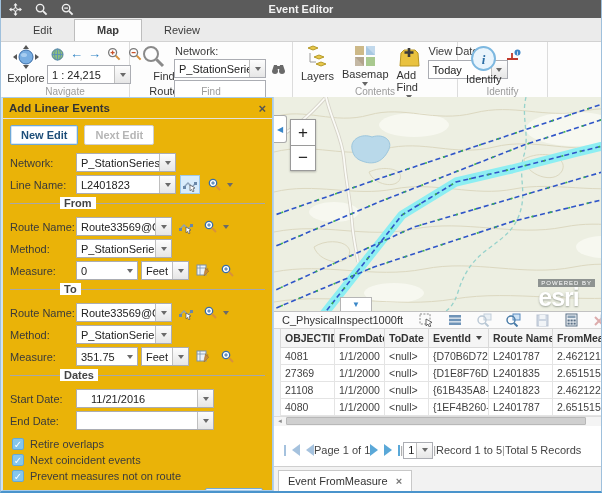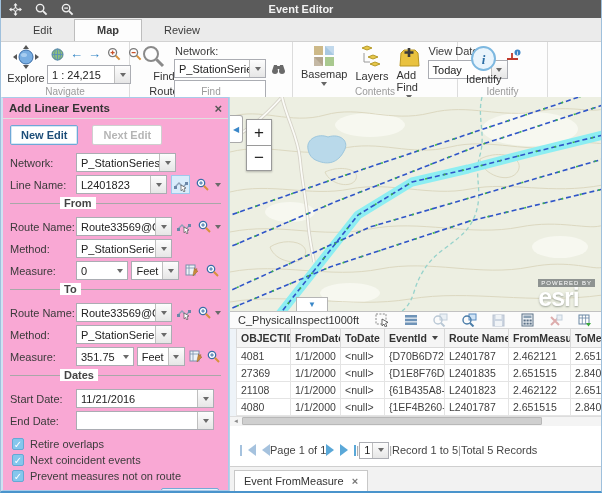--- a/index.html
+++ b/index.html
@@ -38,26 +38,26 @@
   .combo .combo-btn { width:16px; align-self:stretch; background:linear-gradient(#fdfdfd,#e6e6e6); border-left:1px solid #bfbfbf;
                       display:flex; align-items:center; justify-content:center; }
   .tri { width:0; height:0; border:3px solid transparent; border-top:4px solid #6a6a6a; margin-top:3px; }
   .combo.plainarrow .combo-btn { background:none; border-left:none; width:14px; }
   .inputbox { display:inline-block; background:#fff; border:1px solid #abadb3; height:18px; vertical-align:middle; }
 
   
   .main { position:absolute; top:97px; left:0; right:0; bottom:0; display:flex; }
 
   
-  .left-panel { width:228px; background:#f9a8d4; border:1px solid #a9cbe9; border-left:2px solid #cfe2f2; display:flex; flex-direction:column; overflow:hidden; }
+  .left-panel { width:272px; background:#eab308; border:1px solid #a9cbe9; border-left:2px solid #cfe2f2; display:flex; flex-direction:column; overflow:hidden; }
   .lp-header { height:21px; display:flex; align-items:center; padding:0 6px; border-bottom:1px solid #e0e0e0; }
   .lp-title { font-weight:bold; color:#333; font-size:11.5px; flex:1; }
   .lp-close { color:#555; font-size:13px; font-weight:bold; cursor:default; }
   .lp-body { flex:1; padding:6px 7px 4px 7px; overflow:hidden; }
-  .btnrow { display:flex; gap:14px; margin-bottom:8px; }
+  .btnrow { display:flex; gap:6px; margin-bottom:8px; }
   .pbtn-edit { padding:3px 10px; border:1px solid #6fa8d6; background:#fff; color:#1d4e79; font-weight:bold; border-radius:2px; box-shadow:0 0 0 1px #d6e8f7 inset; }
   .pbtn-edit.disabled { border-color:#cfcfcf; color:#b5b5b5; font-weight:bold; box-shadow:none; }
   .frow { display:flex; align-items:center; height:19px; margin-bottom:3px; }
   .flabel { width:66px; flex:none; color:#3a3a3a; }
   .iconbtn { display:inline-flex; align-items:center; justify-content:center; width:20px; height:19px; margin-left:4px; }
   .iconbtn.hl { background:#d9ecfb; border:1px solid #9ec9ec; }
   .fieldset { border-top:1px solid #a8a8a8; margin:9px 0 6px 0; position:relative; height:8px; }
   .fieldset .legend { position:absolute; top:-7px; left:10px; background:#fff; padding:0 4px; color:#444; font-weight:bold;margin-left:40px; }
   .cbrow { display:flex; align-items:center; height:15px; margin:1px 0; }
   .cbox { width:12px; height:12px; background:#85c6ed; border:1px solid #65a8d4; color:#fff; font-size:10px; line-height:11px;
@@ -234,41 +234,41 @@
         </div>
         <div class="inputbox" style="width:92px; margin-top:2px;">
           <span></span>
         </div>
       </div>
       <div class="rgroup-label">Find</div>
     </div>
 
     <div class="rgroup" style="width:165px;">
       <div class="rbtn">
+        <svg width="24" height="24" viewBox="0 0 24 24">
+          <path d="M4 8v9h6" fill="none" stroke="#9a9a9a"></path>
+          <path d="M2 3l5-2 5 2-5 2z" fill="#e8c84a" stroke="#b59a2a"></path>
+          <path d="M8 12l5-2 5 2-5 2z" fill="#e8c84a" stroke="#b59a2a"></path>
+          <path d="M10 19l5-2 5 2-5 2z" fill="#e8c84a" stroke="#b59a2a"></path>
+        </svg>
+        <span>Layers</span>
+      </div>
+      <div class="rbtn">
         <svg width="22" height="22" viewBox="0 0 22 22">
           <rect x="1" y="1" width="9" height="9" fill="#cdb988"></rect>
             <rect x="12" y="1" width="9" height="9" fill="#a8c8e2"></rect>
           <rect x="1" y="12" width="9" height="9" fill="#b3a58e"></rect>
             <rect x="12" y="12" width="9" height="9" fill="#a9c98f"></rect>
           <path d="M12 1l9 9v-9z" fill="#c2d9ec"></path>
             <path d="M1 12l9 9h-9z" fill="#c4b8a4"></path>
         </svg>
         <span>Basemap</span>
         <i class="caret"></i>
       </div>
       <div class="rbtn">
-        <svg width="24" height="24" viewBox="0 0 24 24">
-          <path d="M4 8v9h6" fill="none" stroke="#9a9a9a"></path>
-          <path d="M2 3l5-2 5 2-5 2z" fill="#e8c84a" stroke="#b59a2a"></path>
-          <path d="M8 12l5-2 5 2-5 2z" fill="#e8c84a" stroke="#b59a2a"></path>
-          <path d="M10 19l5-2 5 2-5 2z" fill="#e8c84a" stroke="#b59a2a"></path>
-        </svg>
-        <span>Layers</span>
-      </div>
-      <div class="rbtn">
         <svg width="24" height="23" viewBox="0 0 24 23">
           <path d="M4 8l3-3h11l3 3 1 13H3z" fill="#e9c23f" stroke="#b99722"></path>
           <path d="M12 3v9M7.5 7.5h9" stroke="#3a3a3a" stroke-width="2.6" fill="none"></path>
         </svg>
         <span>Add Find</span>
         <i class="caret"></i>
       </div>
       <div style="display:flex; flex-direction:column; margin-left:3px;">
         <span style="margin:1px 0 3px 1px;">View Date:</span>
         <div class="combo" style="width:80px;">
@@ -495,21 +495,21 @@
             </svg>
           </span>
         </div>
 
         <div class="fieldset">
           <span class="legend">Dates</span>
         </div>
 
         <div class="frow">
           <span class="flabel">Start Date:</span>
-          <div class="combo" style="width:138px;">
+          <div class="combo" style="width:138px;padding-left:10px;">
             <span class="combo-val">11/21/2016</span>
             <span class="combo-btn">
                 <i class="tri"></i>
               </span>
           </div>
         </div>
         <div class="frow">
           <span class="flabel">End Date:</span>
           <div class="combo" style="width:138px;">
             <span class="combo-val"></span>

